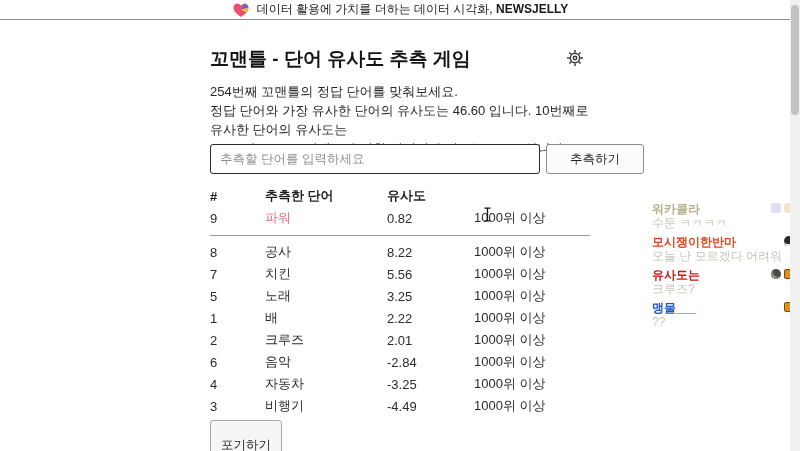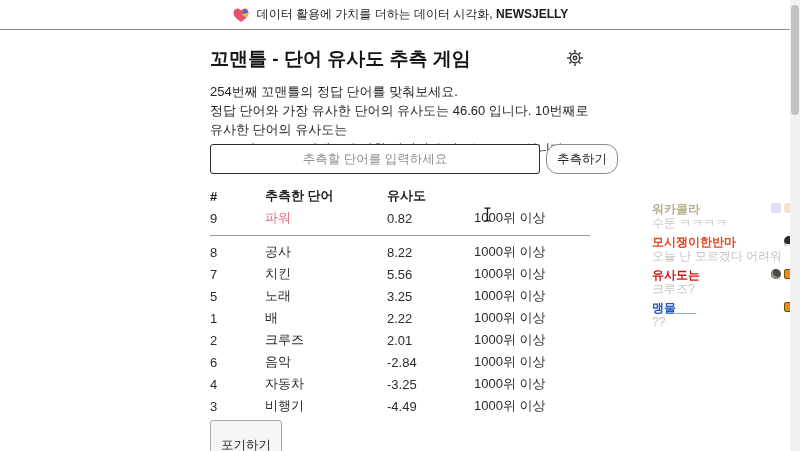--- a/index.html
+++ b/index.html
@@ -1,40 +1,40 @@
 <!DOCTYPE html>
 <html lang="ko"><head>
 <meta charset="utf-8">
 <style>
   * { margin:0; padding:0; box-sizing:border-box; }
   html,body { width:800px; height:451px; overflow:hidden; background:#fff;
     font-family:"Liberation Sans","DejaVu Sans",sans-serif; color:#2b2b2b; }
   .root { position:relative; width:800px; height:451px; background:#fff; }
 
   
-  .topbar { position:absolute; top:0; left:0; width:100%; height:30px;
+  .topbar { position:absolute; top:0; left:0; width:100%; height:20px;
     border-bottom:1px solid #8f8f8f; display:flex; align-items:center; justify-content:center;
     gap:7px; font-size:12px; color:#1a1a1a; background:#fff; }
   .topbar .brand { font-weight:700; }
   .logo-svg { display:block; }
 
   
   .page-title { position:absolute; left:210px; top:46px; font-size:19px; font-weight:700; color:#151515;text-align:center; }
   .gear { position:absolute; left:566px; top:49px; width:18px; height:18px; cursor:pointer; }
 
   .intro { position:absolute; left:210px; top:82px; width:386px; font-size:13px; line-height:19px; color:#262626; }
   .intro b { font-weight:400; }
 
   .guess-row { position:absolute; left:210px; top:144px; display:flex; gap:6px; }
   .guess-input { width:330px; height:30px; border:1px solid #2a2a2a; border-radius:3px;
     padding:12px 9px; font-size:12.5px; color:#222; outline:none;
-    font-family:"Liberation Sans","DejaVu Sans",sans-serif;text-align:center; }
+    font-family:"Liberation Sans","DejaVu Sans",sans-serif; }
   .guess-input::placeholder { color:#8e8e8e; }
-  .guess-btn { height:30px; padding:0 10px; font-size:12.5px; color:#222;
-    background:#fbfbfb; border:1px solid #8d8d8d; border-radius:12px; cursor:pointer;
+  .guess-btn { height:30px; padding:0 23px; font-size:12.5px; color:#222;
+    background:#fbfbfb; border:1px solid #8d8d8d; border-radius:3px; cursor:pointer;
     font-family:"Liberation Sans","DejaVu Sans",sans-serif; white-space:nowrap; }
 
   
   .gtable { position:absolute; left:210px; top:185px; width:380px; font-size:13px; }
   .grow { display:grid; grid-template-columns:55px 122px 87px 1fr; align-items:center; height:22px; }
   .grow.header { font-weight:700; color:#1f1f1f; }
   .gsep { border:none; border-top:1px solid #9b9b9b; margin:6px 0 5px 0; }
 
   
   .giveup-btn { position:absolute; left:210px; top:420px; height:28px; padding:16px 10px;

